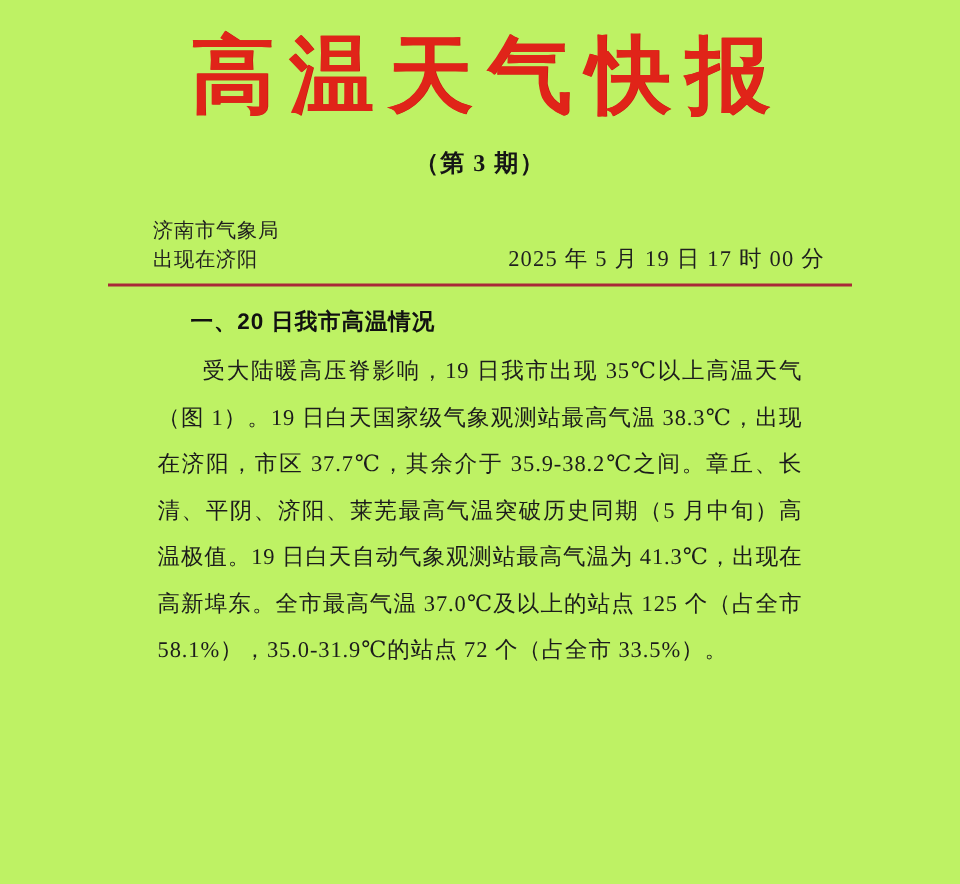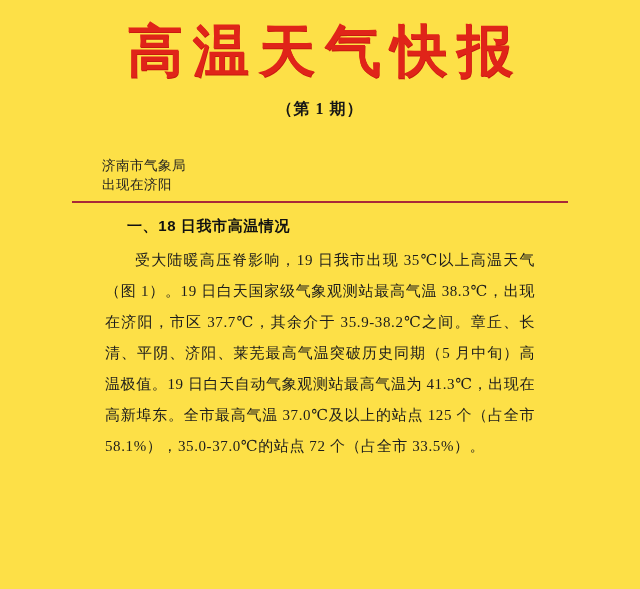--- a/index.html
+++ b/index.html
@@ -12,21 +12,21 @@
     background: #ffffff;
     font-family: "Liberation Serif", "DejaVu Serif", serif;
     color: #1a1a1a;
     overflow: hidden;
   }
 
   .page {
     position: relative;
     width: 640px;
     height: 589px;
-    background: #fde047;
+    background: #bef264;
     box-sizing: border-box;
   }
 
   
   .masthead {
     padding-top: 22px;
     text-align: center;
   }
   .masthead-title {
     font-family: "Liberation Serif", "DejaVu Serif", serif;
@@ -43,21 +43,21 @@
     margin-top: 18px;
     font-family: "Liberation Serif", "DejaVu Serif", serif;
     font-weight: bold;
     font-size: 16px;
     letter-spacing: 1px;
     color: #161616;
   }
 
   
   .meta-row {
-    margin: 36px auto 0 auto;
+    margin: 24px auto 0 auto;
     width: 496px;
     display: flex;
     align-items: flex-end;
     justify-content: space-between;
   }
   .issuer {
     font-family: "Liberation Serif", "DejaVu Serif", serif;
     font-size: 13.5px;
     line-height: 1.45;
     color: #1f1f1f;
@@ -124,31 +124,32 @@
     letter-spacing: 0.6px;
   }
 </style>
 </head>
 <body>
 
 <div class="page">
 
   <div class="masthead">
     <div class="masthead-title">高温天气快报</div>
-    <div class="masthead-issue">（第 1 期）</div>
+    <div class="masthead-issue">（第 3 期）</div>
   </div>
 
   <div class="meta-row">
     <div class="issuer">
       <div class="issuer-line">济南市气象局</div>
       <div class="issuer-line">出现在济阳</div>
     </div>
+    <div class="issue-date">2025 年 5 月 19 日 17 时 00 分</div>
   </div>
 
   <div class="divider"></div>
 
 
   <div class="body-area">
-    <div class="section-heading">一、18 日我市高温情况</div>
-    <div class="paragraph">受大陆暖高压脊影响，19 日我市出现 35℃以上高温天气（图 1）。19 日白天国家级气象观测站最高气温 38.3℃，出现在济阳，市区 37.7℃，其余介于 35.9-38.2℃之间。章丘、长清、平阴、济阳、莱芜最高气温突破历史同期（5 月中旬）高温极值。19 日白天自动气象观测站最高气温为 41.3℃，出现在高新埠东。全市最高气温 37.0℃及以上的站点 125 个（占全市 58.1%），35.0-37.0℃的站点 72 个（占全市 33.5%）。</div>
+    <div class="section-heading">一、20 日我市高温情况</div>
+    <div class="paragraph">受大陆暖高压脊影响，19 日我市出现 35℃以上高温天气（图 1）。19 日白天国家级气象观测站最高气温 38.3℃，出现在济阳，市区 37.7℃，其余介于 35.9-38.2℃之间。章丘、长清、平阴、济阳、莱芜最高气温突破历史同期（5 月中旬）高温极值。19 日白天自动气象观测站最高气温为 41.3℃，出现在高新埠东。全市最高气温 37.0℃及以上的站点 125 个（占全市 58.1%），35.0-31.9℃的站点 72 个（占全市 33.5%）。</div>
   </div>
 
 </div>
 
 </body></html>

